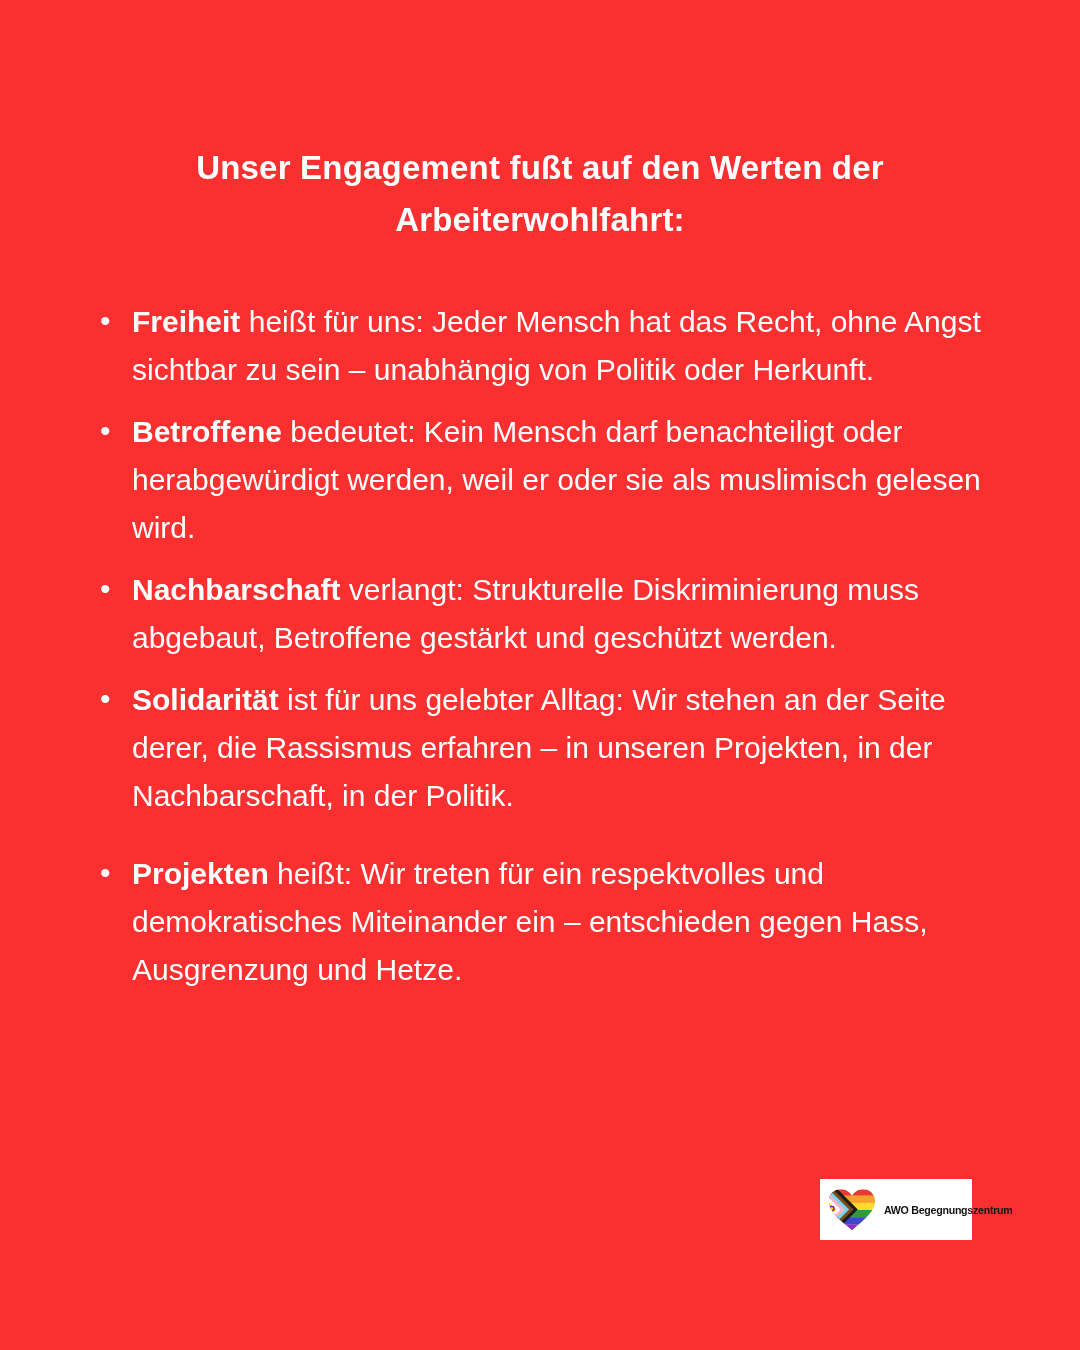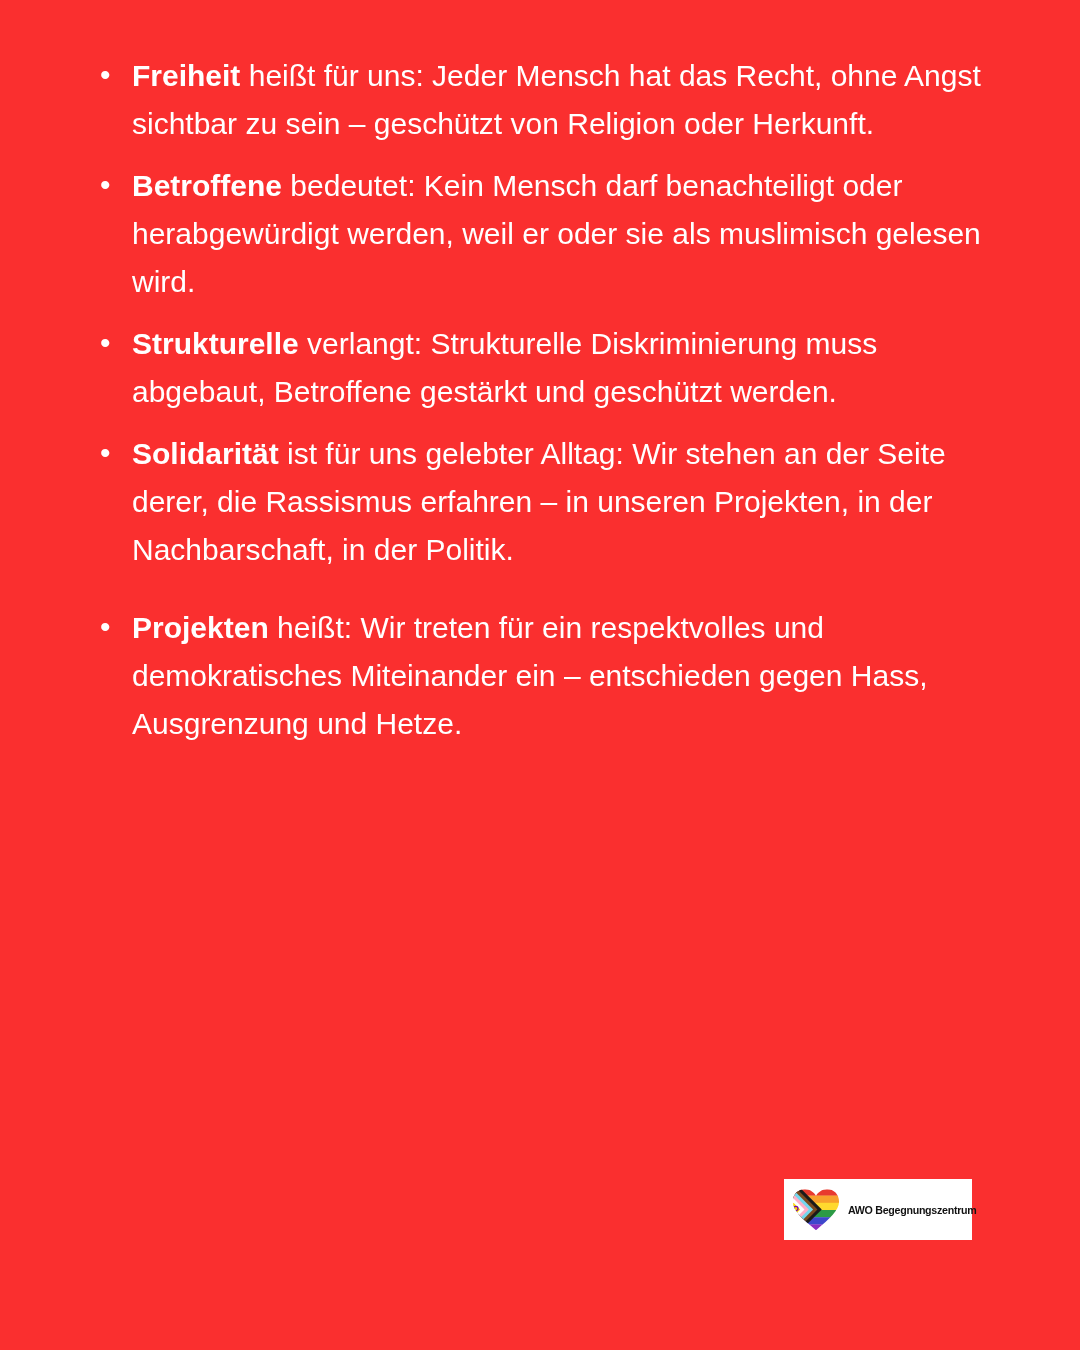--- a/index.html
+++ b/index.html
@@ -50,21 +50,21 @@
     font-size: 30px;
   }
   .value-term {
     font-weight: 700;
     margin-top: 45px;
   }
   .logo-badge {
     position: absolute;
     right: 108px;
     bottom: 110px;
-    width: 188px;
+    width: 152px;
     height: 61px;
     background: #FFFFFF;
     display: flex;
     align-items: center;
     box-sizing: border-box;
     padding: 0 6px 0 8px;
     justify-content: space-between;
   }
   .logo-badge svg {
     flex: 0 0 auto;
@@ -79,30 +79,31 @@
     white-space: nowrap;
     transform: scaleX(0.97);
     transform-origin: left center;
   }
 </style>
 </head>
 <body>
 
 <div class="canvas">
 
+  <h1 class="title">Unser Engagement fußt auf den Werten der Arbeiterwohlfahrt:</h1>
 
   <ul class="values-list">
     <li>
-      <span class="bullet-dot">•</span><span class="value-term">Freiheit</span><span> heißt für uns: Jeder Mensch hat das Recht, ohne Angst sichtbar zu sein – geschützt von Religion oder Herkunft.</span>
+      <span class="bullet-dot">•</span><span class="value-term">Freiheit</span><span> heißt für uns: Jeder Mensch hat das Recht, ohne Angst sichtbar zu sein – unabhängig von Politik oder Herkunft.</span>
     </li>
     <li>
       <span class="bullet-dot">•</span><span class="value-term">Betroffene</span><span> bedeutet: Kein Mensch darf benachteiligt oder herabgewürdigt werden, weil er oder sie als muslimisch gelesen wird.</span>
     </li>
     <li>
-      <span class="bullet-dot">•</span><span class="value-term">Strukturelle</span><span> verlangt: Strukturelle Diskriminierung muss abgebaut, Betroffene gestärkt und geschützt werden.</span>
+      <span class="bullet-dot">•</span><span class="value-term">Nachbarschaft</span><span> verlangt: Strukturelle Diskriminierung muss abgebaut, Betroffene gestärkt und geschützt werden.</span>
     </li>
     <li>
       <span class="bullet-dot">•</span><span class="value-term">Solidarität</span><span> ist für uns gelebter Alltag: Wir stehen an der Seite derer, die Rassismus erfahren – in unseren Projekten, in der Nachbarschaft, in der Politik.</span>
     </li>
     <li class="extra-gap">
       <span class="bullet-dot">•</span><span class="value-term">Projekten</span><span> heißt: Wir treten für ein respektvolles und demokratisches Miteinander ein – entschieden gegen Hass, Ausgrenzung und Hetze.</span>
     </li>
   </ul>
 
   <div class="logo-badge">

